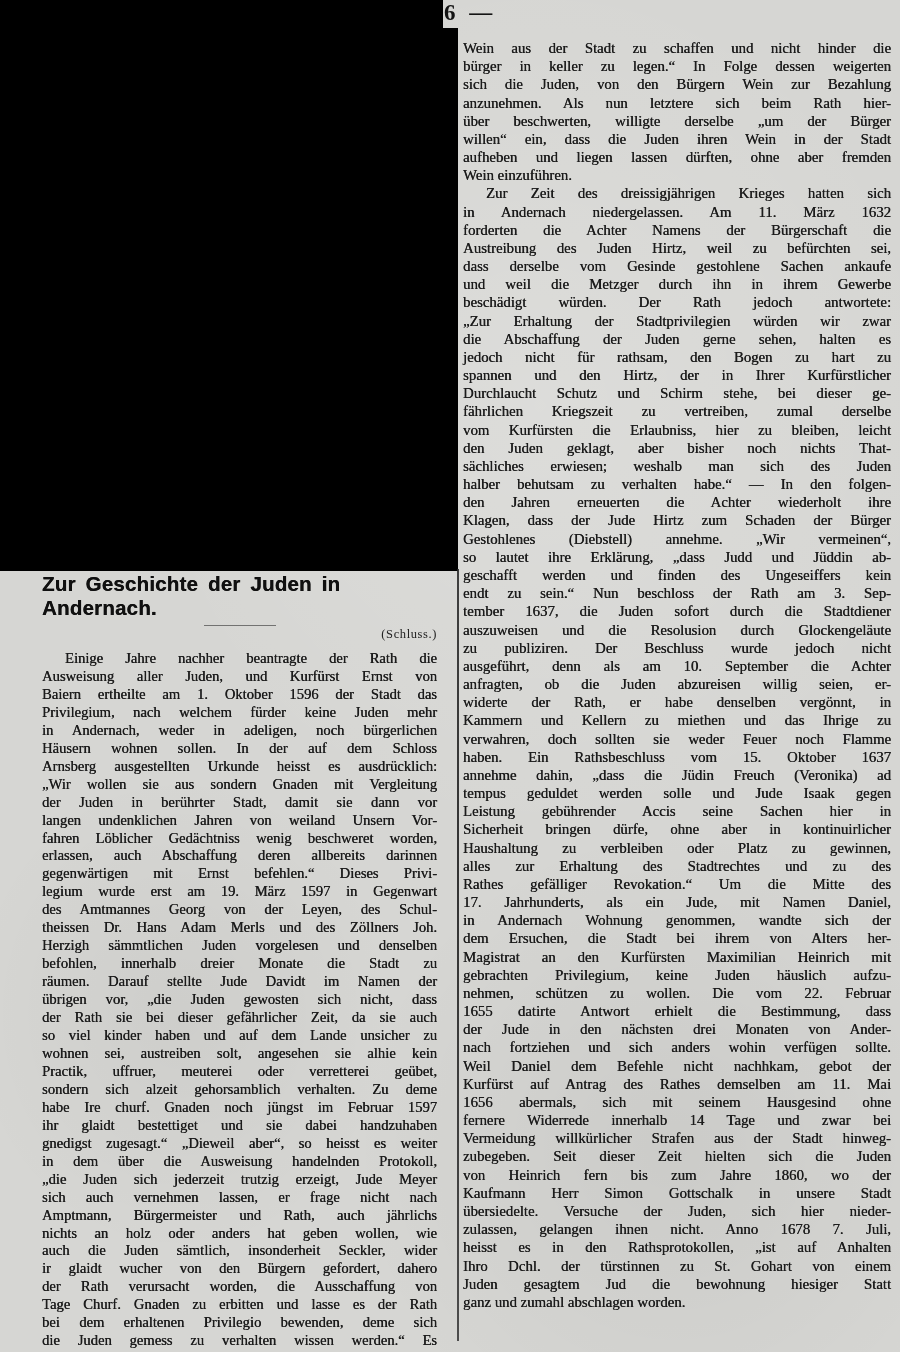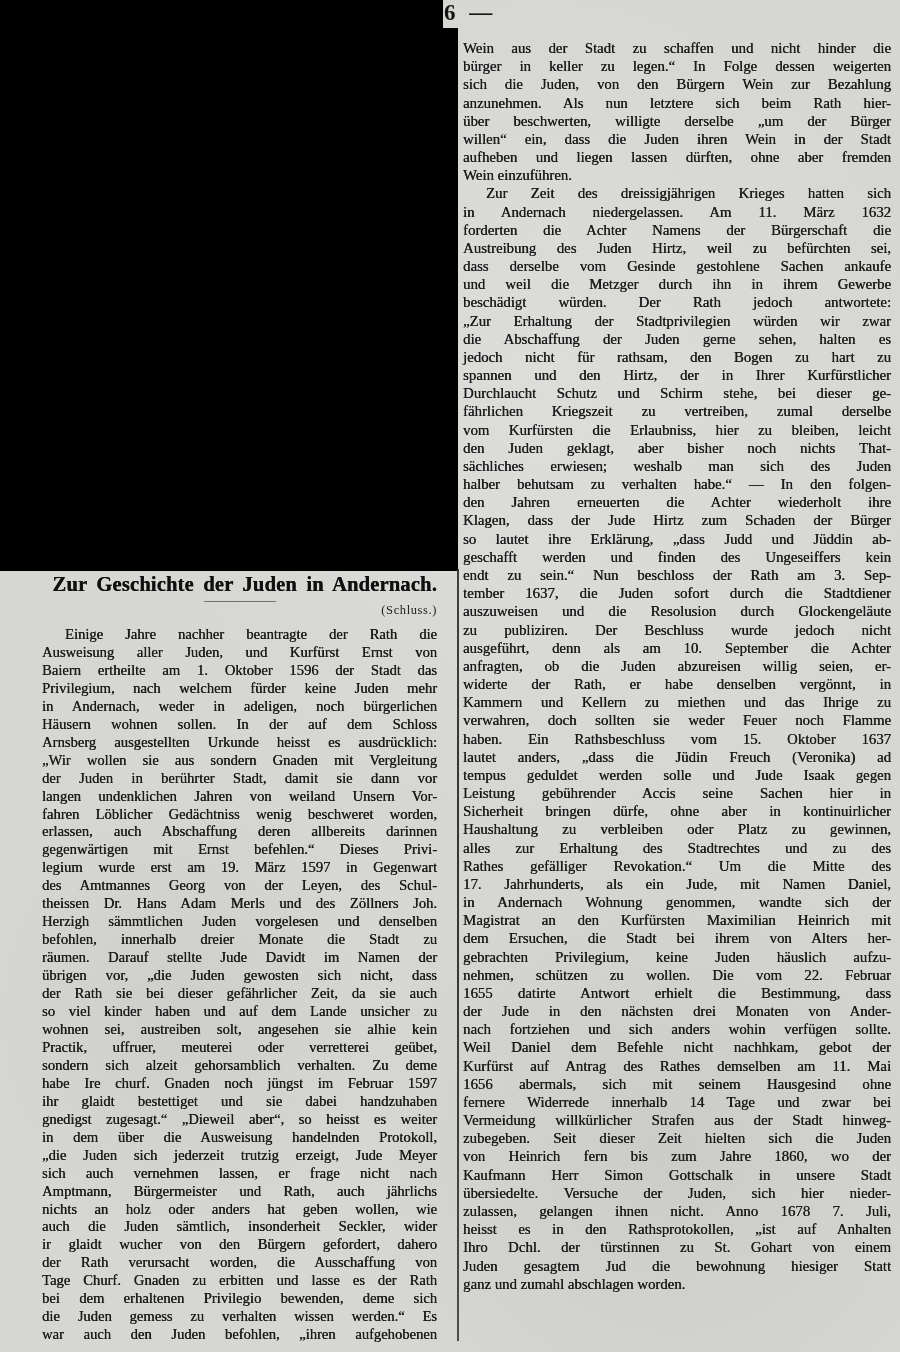--- a/index.html
+++ b/index.html
@@ -22,22 +22,22 @@
     font-size:23px;letter-spacing:4px;color:#141414;
   }
   .divider{
     position:absolute;left:457px;top:569px;width:2px;height:772px;
     background:linear-gradient(#2a2a2a, #1d1d1d 40%, #2e2e2e 80%, #3a3a3a);
     opacity:.88;
   }
   .col-left{position:absolute;left:42px;top:572px;width:395px;}
   .col-right{position:absolute;left:463px;top:39px;width:428px;}
   .title{
-    font-family:Liberation Serif, serif;
-    font-weight:700;font-size:20.5px;line-height:24px;text-align:right;
+    font-family:Liberation Sans, sans-serif;
+    font-weight:700;font-size:20.5px;line-height:24px;text-align:left;
     letter-spacing:.2px;word-spacing:4px;color:#101010;
     text-shadow:.3px 0 0 currentColor;
   }
   .subtitle-rule{width:72px;height:1px;background:#3c3c3c;opacity:.65;margin:5px auto 0 auto;}
   .subtitle{font-size:12.5px;line-height:14px;text-align:right;letter-spacing:.6px;margin-top:1px;color:#222;}
   .bodytext{text-shadow:.3px 0 0 currentColor;}
   .col-left .bodytext{margin-top:9px;font-size:14.6px;line-height:17.95px;}
   .col-right .bodytext{font-size:14.8px;line-height:18.17px;}
   .tline{text-align:justify;text-align-last:justify;white-space:normal;}
   .tline.noj{text-align-last:left;}
@@ -125,43 +125,44 @@
         <div class="tline">jedoch nicht für rathsam, den Bogen zu hart zu</div>
         <div class="tline">spannen und den Hirtz, der in Ihrer Kurfürstlicher</div>
         <div class="tline">Durchlaucht Schutz und Schirm stehe, bei dieser ge-</div>
         <div class="tline">fährlichen Kriegszeit zu vertreiben, zumal derselbe</div>
         <div class="tline">vom Kurfürsten die Erlaubniss, hier zu bleiben, leicht</div>
         <div class="tline">den Juden geklagt, aber bisher noch nichts That-</div>
         <div class="tline">sächliches erwiesen; weshalb man sich des Juden</div>
         <div class="tline">halber behutsam zu verhalten habe.“ — In den folgen-</div>
         <div class="tline">den Jahren erneuerten die Achter wiederholt ihre</div>
         <div class="tline">Klagen, dass der Jude Hirtz zum Schaden der Bürger</div>
+        <div class="tline">Gestohlenes (Diebstell) annehme. „Wir vermeinen“,</div>
         <div class="tline">so lautet ihre Erklärung, „dass Judd und Jüddin ab-</div>
         <div class="tline">geschafft werden und finden des Ungeseiffers kein</div>
         <div class="tline">endt zu sein.“ Nun beschloss der Rath am 3. Sep-</div>
         <div class="tline">tember 1637, die Juden sofort durch die Stadtdiener</div>
         <div class="tline">auszuweisen und die Resolusion durch Glockengeläute</div>
         <div class="tline">zu publiziren. Der Beschluss wurde jedoch nicht</div>
         <div class="tline">ausgeführt, denn als am 10. September die Achter</div>
         <div class="tline">anfragten, ob die Juden abzureisen willig seien, er-</div>
         <div class="tline">widerte der Rath, er habe denselben vergönnt, in</div>
         <div class="tline">Kammern und Kellern zu miethen und das Ihrige zu</div>
         <div class="tline">verwahren, doch sollten sie weder Feuer noch Flamme</div>
         <div class="tline">haben. Ein Rathsbeschluss vom 15. Oktober 1637</div>
-        <div class="tline">lautet anders, „dass die Jüdin Freuch (Veronika) ad</div>
+        <div class="tline">annehme dahin, „dass die Jüdin Freuch (Veronika) ad</div>
         <div class="tline">tempus geduldet werden solle und Jude Isaak gegen</div>
         <div class="tline">Leistung gebührender Accis seine Sachen hier in</div>
         <div class="tline">Sicherheit bringen dürfe, ohne aber in kontinuirlicher</div>
         <div class="tline">Haushaltung zu verbleiben oder Platz zu gewinnen,</div>
         <div class="tline">alles zur Erhaltung des Stadtrechtes und zu des</div>
         <div class="tline">Rathes gefälliger Revokation.“ Um die Mitte des</div>
         <div class="tline">17. Jahrhunderts, als ein Jude, mit Namen Daniel,</div>
         <div class="tline">in Andernach Wohnung genommen, wandte sich der</div>
+        <div class="tline">dem Ersuchen, die Stadt bei ihrem von Alters her-</div>
         <div class="tline">Magistrat an den Kurfürsten Maximilian Heinrich mit</div>
-        <div class="tline">dem Ersuchen, die Stadt bei ihrem von Alters her-</div>
         <div class="tline">gebrachten Privilegium, keine Juden häuslich aufzu-</div>
         <div class="tline">nehmen, schützen zu wollen. Die vom 22. Februar</div>
         <div class="tline">1655 datirte Antwort erhielt die Bestimmung, dass</div>
         <div class="tline">der Jude in den nächsten drei Monaten von Ander-</div>
         <div class="tline">nach fortziehen und sich anders wohin verfügen sollte.</div>
         <div class="tline">Weil Daniel dem Befehle nicht nachhkam, gebot der</div>
         <div class="tline">Kurfürst auf Antrag des Rathes demselben am 11. Mai</div>
         <div class="tline">1656 abermals, sich mit seinem Hausgesind ohne</div>
         <div class="tline">fernere Widerrede innerhalb 14 Tage und zwar bei</div>
         <div class="tline">Vermeidung willkürlicher Strafen aus der Stadt hinweg-</div>

